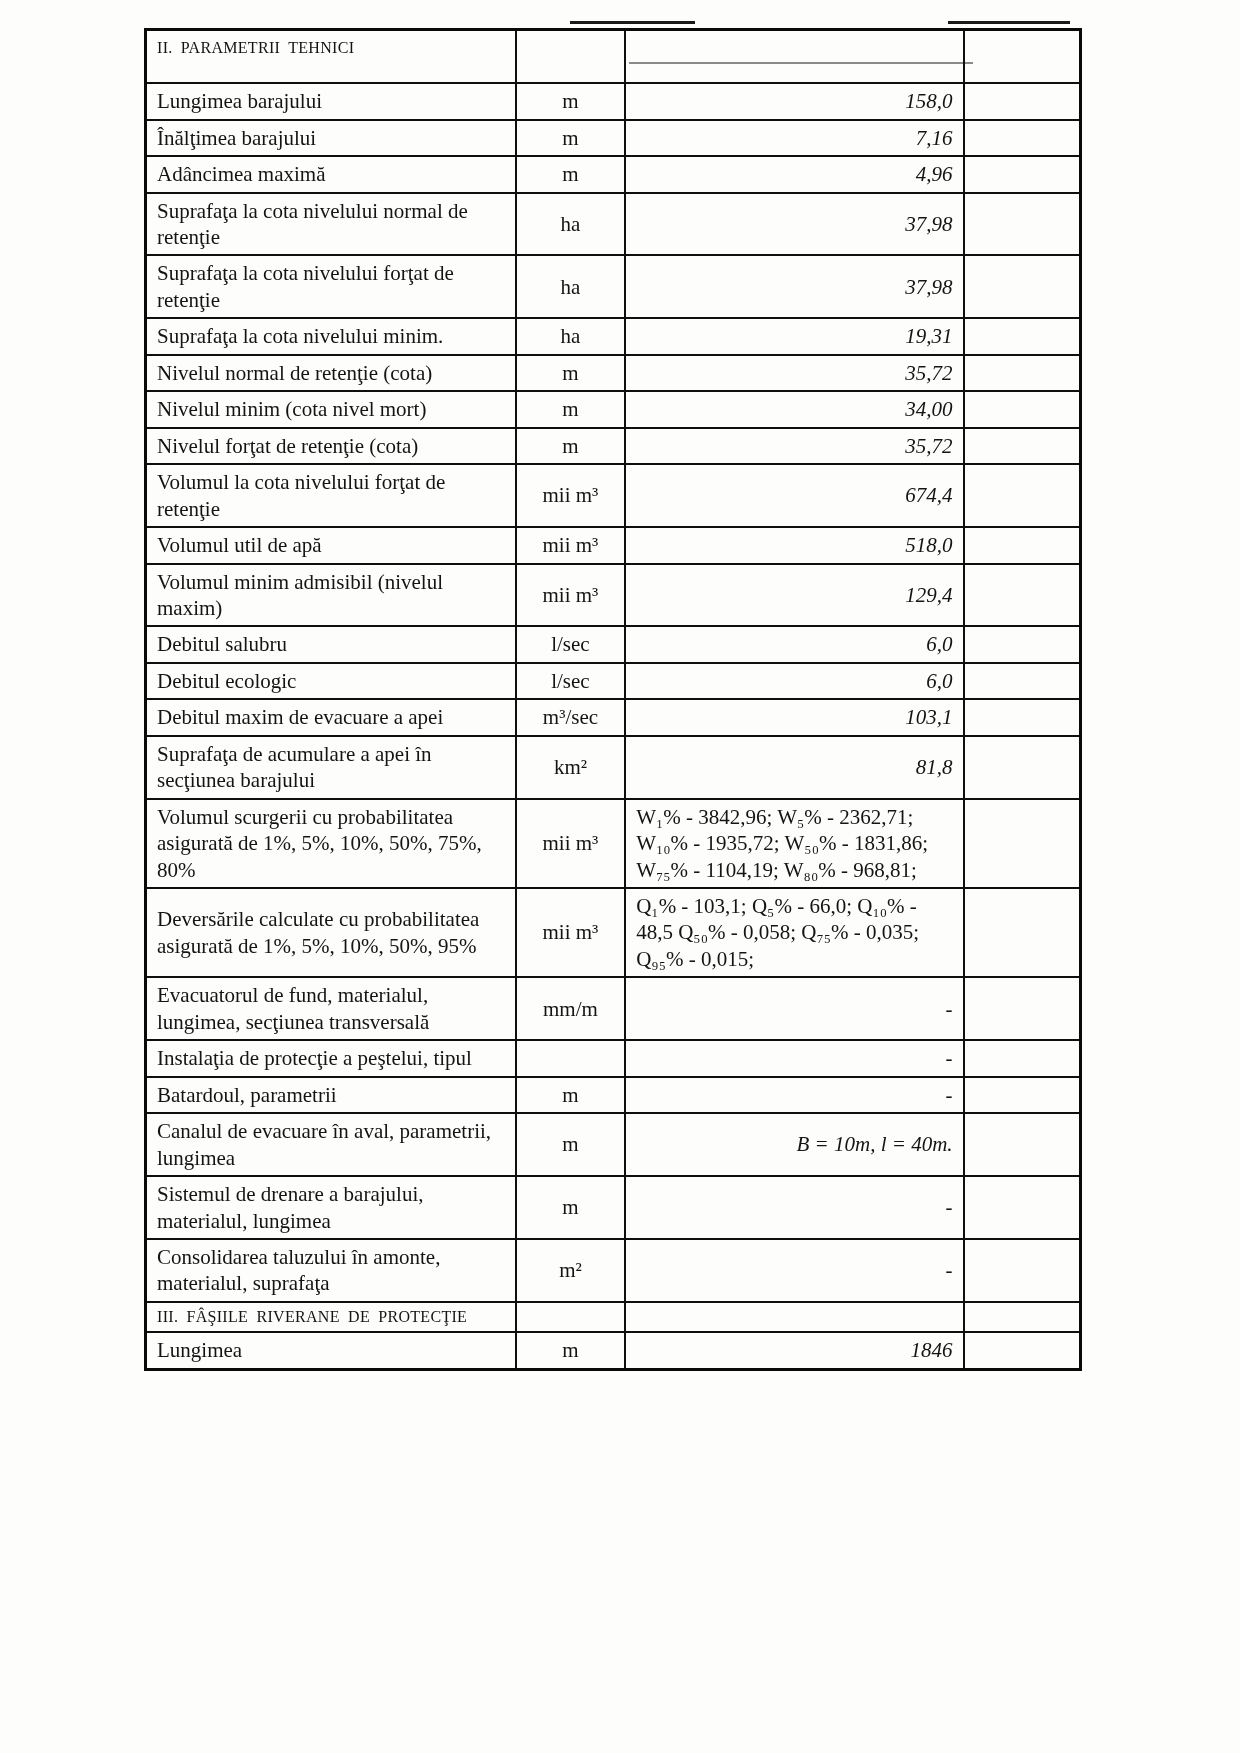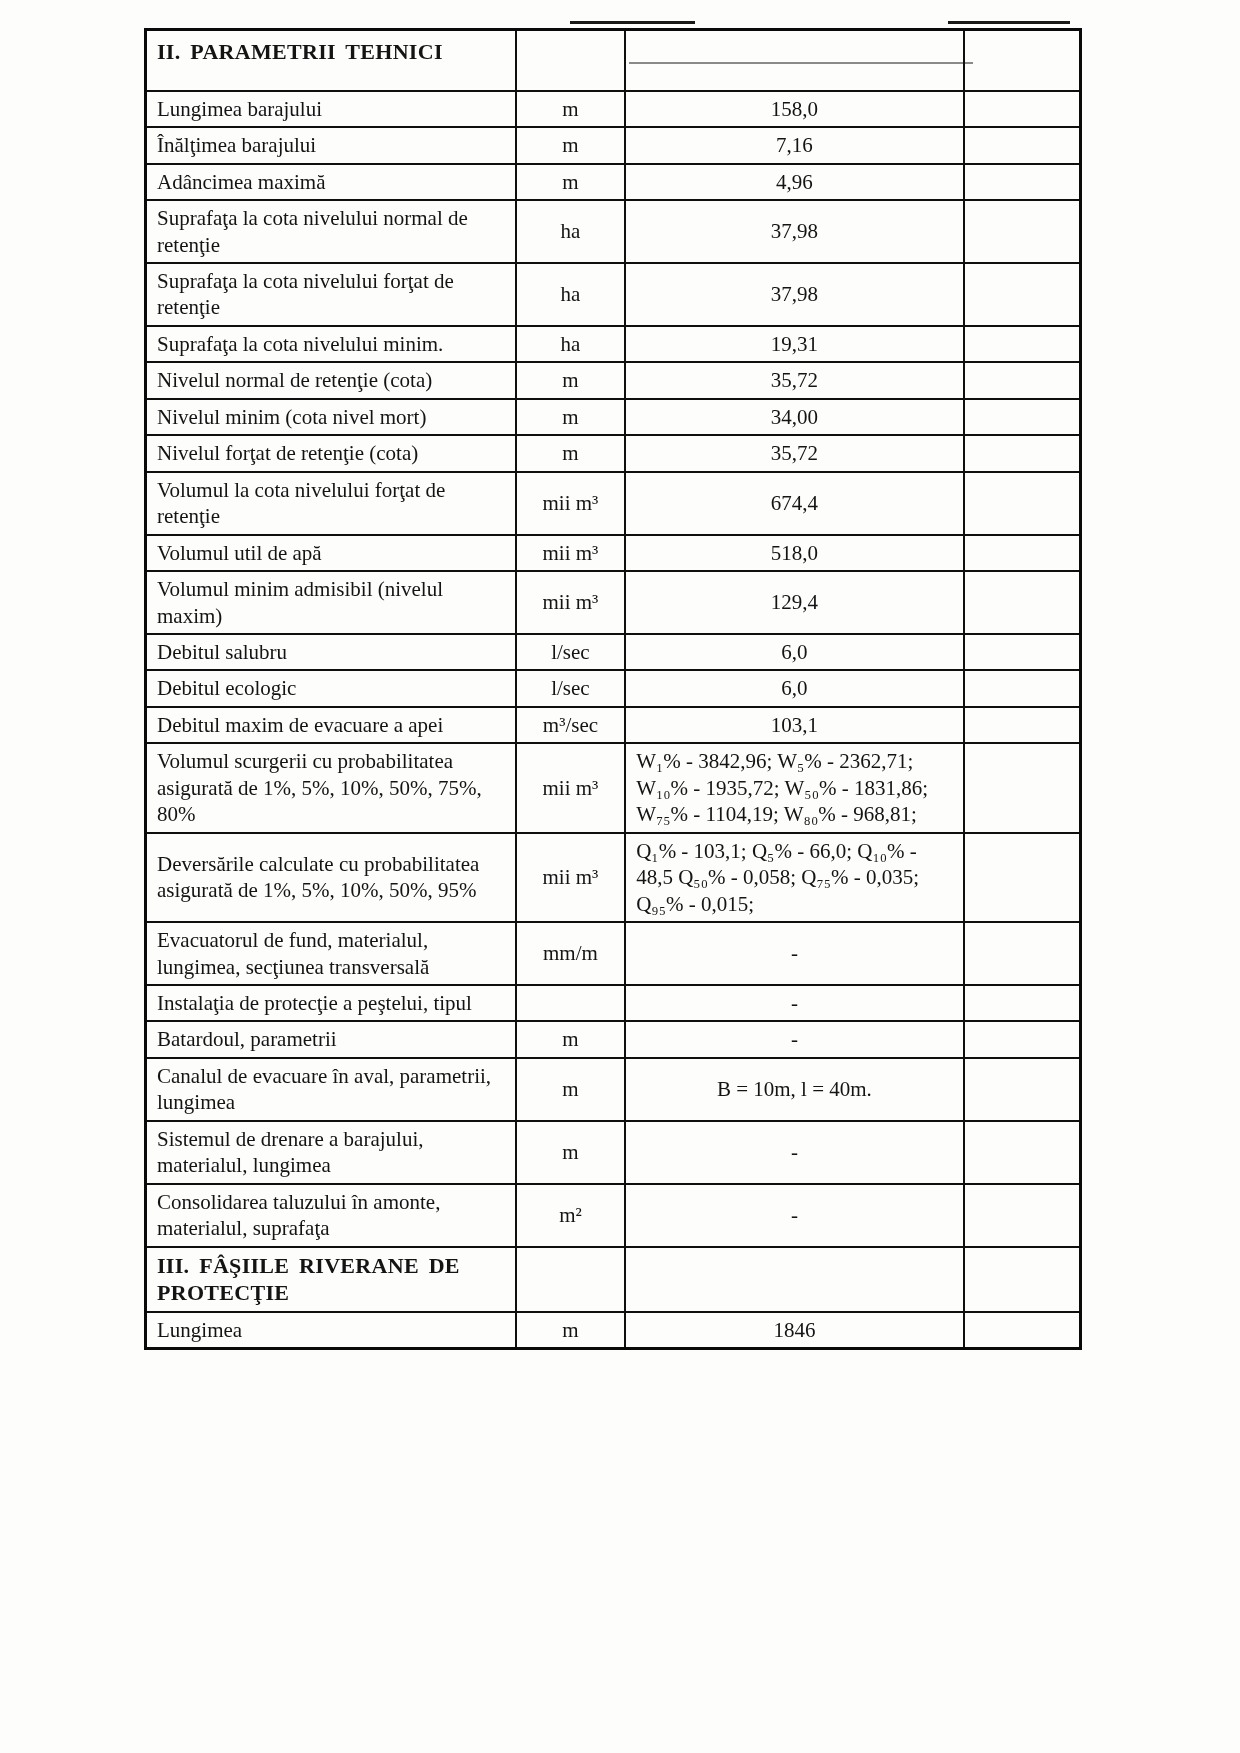--- a/index.html
+++ b/index.html
@@ -36,26 +36,26 @@
   td.label-cell {
     text-align: left;
     padding-left: 9px;
   }
   td.unit-cell {
     text-align: center;
   }
   td.value-cell {
     white-space: pre-line;
   }
-  td.value-cell.center { text-align: center; }
+  td.value-cell.center { text-align: right; font-style: italic; }
   td.value-cell.left   { text-align: left; }
   td.notes-cell { }
   tr.section-header td.label-cell {
-    font-weight: bold;
-    font-size: 22px;
+    font-weight: normal;
+    font-size: 16px;
     word-spacing: 4px;
     letter-spacing: 0.3px;
   }
   tr.tall-header td {
     padding-top: 7px;
     padding-bottom: 24px;
     vertical-align: top;
   }
   
   .artifact {
@@ -171,20 +171,26 @@
           <td class="value-cell center">6,0</td>
           <td class="notes-cell"></td>
         </tr>
         <tr>
           <td class="label-cell">Debitul maxim de evacuare a apei</td>
           <td class="unit-cell">m³/sec</td>
           <td class="value-cell center">103,1</td>
           <td class="notes-cell"></td>
         </tr>
         <tr>
+          <td class="label-cell">Suprafaţa de acumulare a apei în secţiunea barajului</td>
+          <td class="unit-cell">km²</td>
+          <td class="value-cell center">81,8</td>
+          <td class="notes-cell"></td>
+        </tr>
+        <tr>
           <td class="label-cell">Volumul scurgerii cu probabilitatea asigurată de 1%, 5%, 10%, 50%, 75%, 80%</td>
           <td class="unit-cell">mii m³</td>
           <td class="value-cell left">W₁% - 3842,96; W₅% - 2362,71;
 W₁₀% - 1935,72; W₅₀% - 1831,86;
 W₇₅% - 1104,19; W₈₀% - 968,81;</td>
           <td class="notes-cell"></td>
         </tr>
         <tr>
           <td class="label-cell">Deversările calculate cu probabilitatea asigurată de 1%, 5%, 10%, 50%, 95%</td>
           <td class="unit-cell">mii m³</td>

